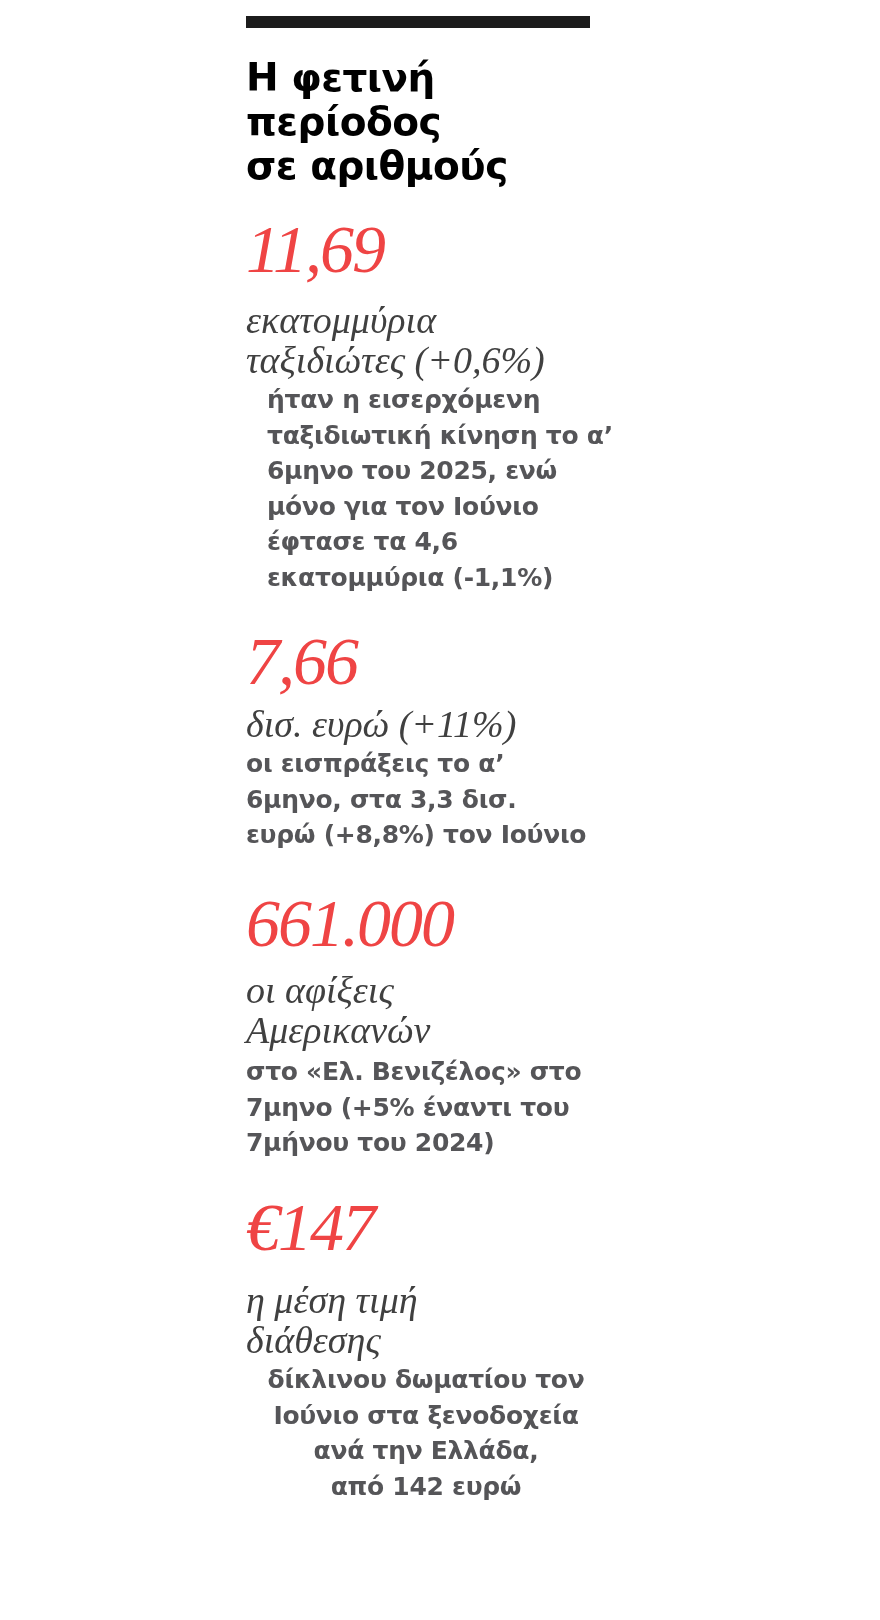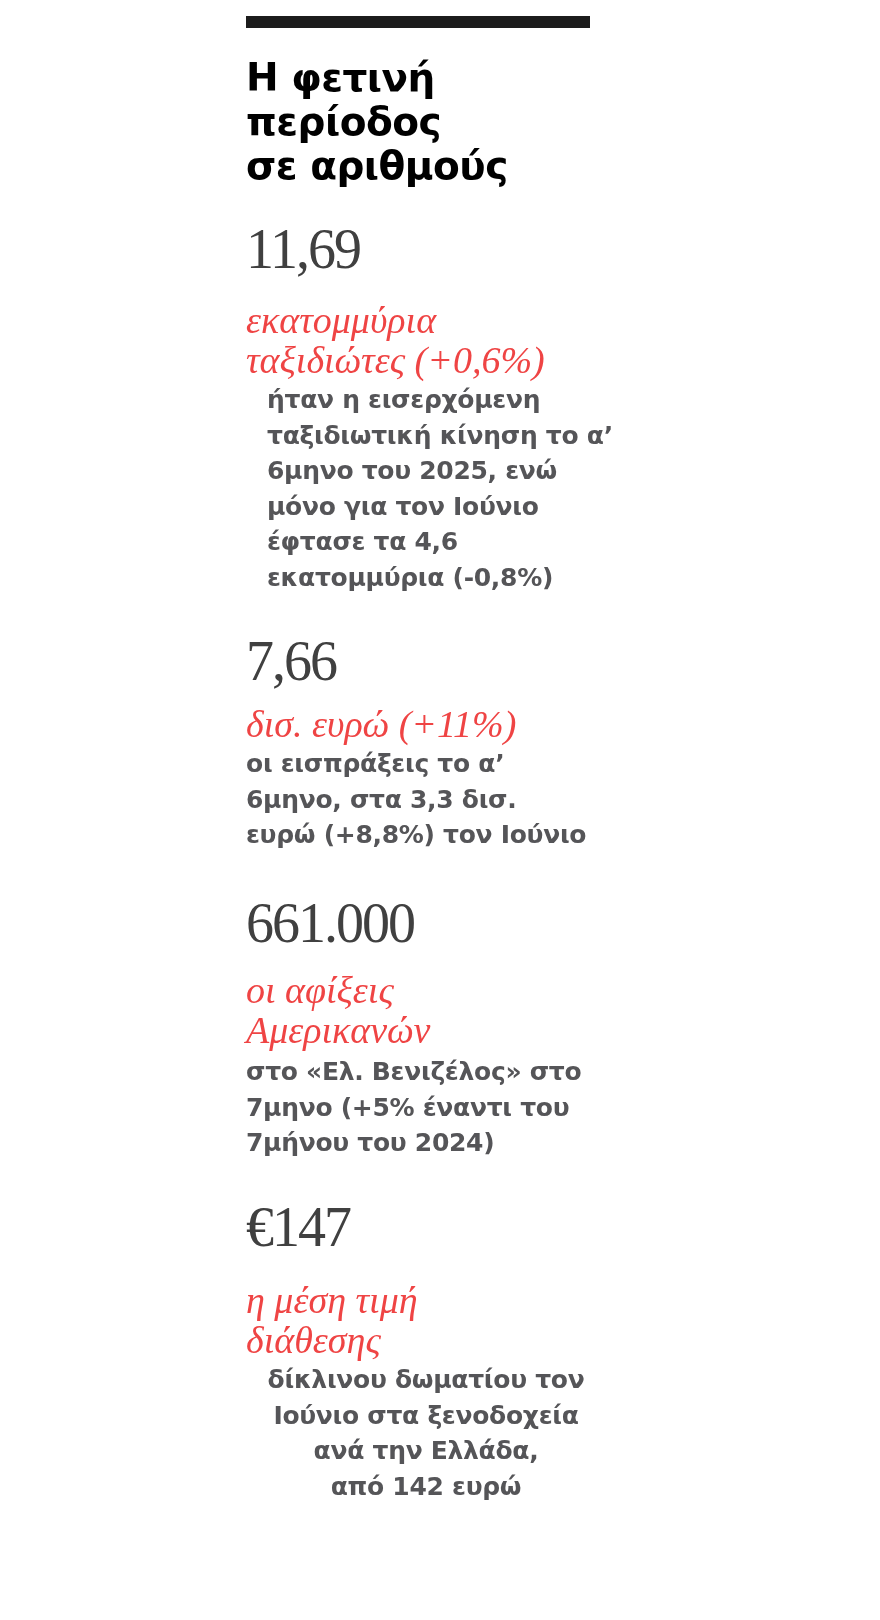--- a/index.html
+++ b/index.html
@@ -30,32 +30,33 @@
       font-weight: bold;
       font-size: 39px;
       line-height: 44px;
       color: #000000;
       letter-spacing: -0.5px;
     }
     .title .line { display: block; white-space: nowrap; }
     .stat { position: absolute; left: 0; width: 360px; }
     .big-number {
       font-family: "Liberation Serif", "DejaVu Serif", serif;
-      font-size: 56px;
+      font-size: 68px;
       line-height: 86px;
-      color: #404040;
+      color: #ef4444;
       letter-spacing: -2px;
       white-space: nowrap;
+      font-style: italic;
     }
     .unit {
       font-family: "Liberation Serif", "DejaVu Serif", serif;
       font-style: italic;
       font-size: 38px;
       line-height: 40px;
-      color: #ef4444;
+      color: #404040;
       white-space: nowrap;
     }
     .unit .line, .desc .line { display: block; }
     .desc {
       font-family: "DejaVu Sans", sans-serif;
       font-weight: bold;
       font-size: 25px;
       line-height: 35.5px;
       color: #555558;
       white-space: nowrap;
@@ -79,21 +80,21 @@
   <div class="unit" style="margin-top:8px;">
     <span class="line">εκατομμύρια</span>
     <span class="line">ταξιδιώτες (+0,6%)</span>
   </div>
   <div class="desc" style="margin-top:2px;margin-left:21px;">
     <span class="line">ήταν η εισερχόμενη</span>
     <span class="line">ταξιδιωτική κίνηση το α’</span>
     <span class="line">6μηνο του 2025, ενώ</span>
     <span class="line">μόνο για τον Ιούνιο</span>
     <span class="line">έφτασε τα 4,6</span>
-    <span class="line">εκατομμύρια (-0,8%)</span>
+    <span class="line">εκατομμύρια (-1,1%)</span>
   </div>
 </div>
 
 <div class="stat" style="left:246px; top:618px;">
   <div class="big-number">7,66</div>
   <div class="unit" style="margin-top:0px;">
     <span class="line">δισ. ευρώ (+11%)</span>
   </div>
   <div class="desc" style="margin-top:2px;">
     <span class="line">οι εισπράξεις το α’</span>

